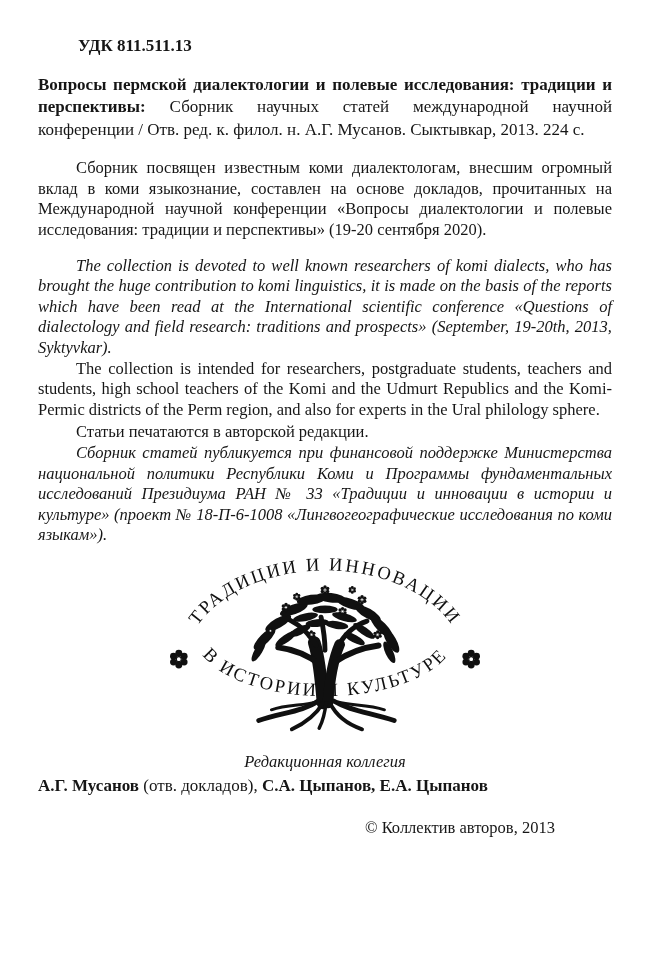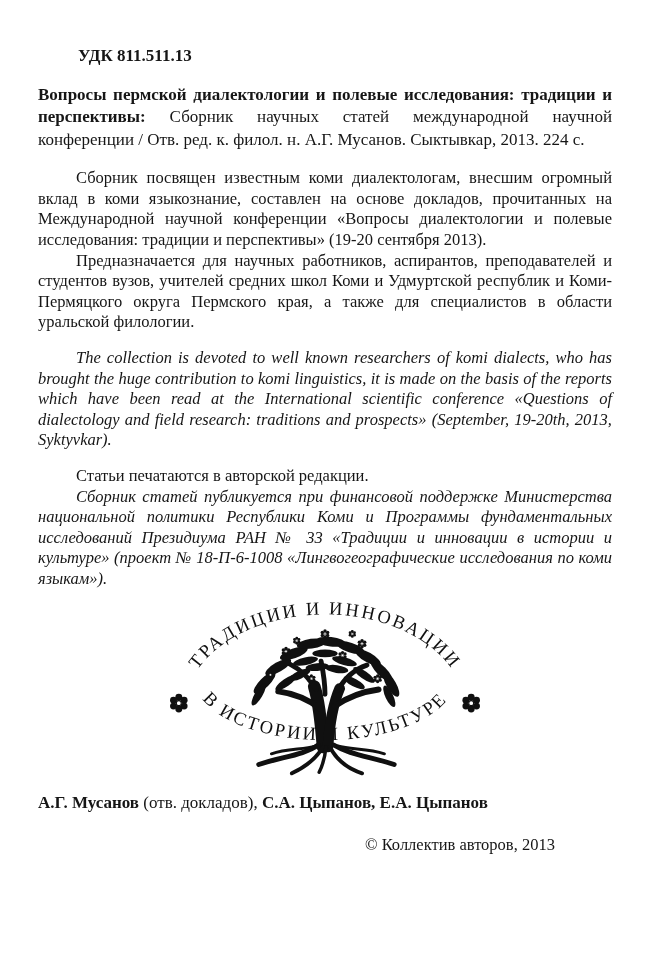--- a/index.html
+++ b/index.html
@@ -4,37 +4,37 @@
 <style>
   html,body{margin:0;padding:0;}
   body{
     width:649px;height:960px;background:#f4f4f2;
     font-family:"Liberation Serif", serif;
     color:#161616;
   }
   .page{
     position:relative;width:649px;height:960px;background:#ffffff;
     overflow:hidden;box-sizing:border-box;
-    padding:44px 37px 0 38px;
+    padding:34px 37px 0 38px;
   }
   .udc-block{
     margin-left:40px;font-weight:bold;font-size:17px;line-height:23px;
     white-space:nowrap;
   }
   .title-block{
     font-size:17px;line-height:22.4px;text-align:justify;
   }
   .title-block .b{font-weight:bold;}
   .para{
     font-size:16.5px;line-height:20.6px;text-align:justify;
     text-indent:38px;margin:0;
   }
   .first-ru{margin-top:13px;}
   .en-gap{margin-top:15px;font-style:italic;}
-  .note{margin-top:15px;}
+  .note{margin-top:2px;}
   .funding{font-style:italic;}
   .emblem-wrap{margin-top:3px;text-align:center;}
   .emblem-wrap svg{display:inline-block;}
   .arc-text{
     font-family:"Liberation Serif", serif;font-size:19px;letter-spacing:2.5px;
     fill:#101010;
   }
   .ed-heading{
     text-align:center;font-style:italic;font-size:16.5px;line-height:20px;
     margin-top:7px;
@@ -52,24 +52,24 @@
 <body>
 
 <div class="page">
 
   <div class="udc-block">
     <div>УДК 811.511.13</div>
   </div>
 
   <p class="title-block"><span class="b">Вопросы пермской диалектологии и полевые исследования: традиции и перспективы:</span><span> Сборник научных статей международной научной конференции / Отв. ред. к. филол. н. А.Г. Мусанов. Сыктывкар, 2013. 224 с.</span></p>
 
-  <p class="para first-ru">Сборник посвящен известным коми диалектологам, внесшим огромный вклад в коми языкознание, составлен на основе докладов, прочитанных на Международной научной конференции «Вопросы диалектологии и полевые исследования: традиции и перспективы» (19-20 сентября 2013).</p>
-  <p class="para">Предназначается для научных работников, аспирантов, преподавателей и студентов вузов, учителей средних школ Коми и Удмуртской республик и Коми-Пермяцкого округа Пермского края, а также для специалистов в области уральской филологии.</p>
+  <p class="para first-ru">Сборник посвящен известным коми диалектологам, внесшим огромный вклад в коми языкознание, составлен на основе докладов, прочитанных на Международной научной конференции «Вопросы диалектологии и полевые исследования: традиции и перспективы» (19-20 сентября 2020).</p>
 
   <p class="para en-gap">The collection is devoted to well known researchers of komi dialects, who has brought the huge contribution to komi linguistics, it is made on the basis of the reports which have been read at the International scientific conference «Questions of dialectology and field research: traditions and prospects» (September, 19-20th, 2013, Syktyvkar).</p>
+  <p class="para">The collection is intended for researchers, postgraduate students, teachers and students, high school teachers of the Komi and the Udmurt Republics and the Komi-Permic districts of the Perm region, and also for experts in the Ural philology sphere.</p>
 
   <p class="para note">Статьи печатаются в авторской редакции.</p>
   <p class="para funding">Сборник статей публикуется при финансовой поддержке Министерства национальной политики Республики Коми и Программы фундаментальных исследований Президиума РАН № 33 «Традиции и инновации в истории и культуре» (проект № 18-П-6-1008 «Лингвогеографические исследования по коми языкам»).</p>
 
   <div class="emblem-wrap">
     <svg width="312" height="192" viewBox="0 0 320 197">
       <defs>
         <path id="arcTop" d="M 16 120 A 144 98 0 0 1 304 120" fill="none"></path>
         <path id="arcBot" d="M 28 98 A 134 64 0 0 0 292 98" fill="none"></path>
         <g id="flower">
@@ -143,20 +143,21 @@
         <use href="#flower" transform="translate(104,84) scale(0.8)"></use>
         <use href="#flower" transform="translate(214,88) scale(0.8)"></use>
         <use href="#flower" transform="translate(146,88) scale(0.8)"></use>
         <use href="#flower" transform="translate(178,64) scale(0.8)"></use>
         <use href="#flower" transform="translate(131,49) scale(0.7)"></use>
         <use href="#flower" transform="translate(188,42) scale(0.7)"></use>
       </g>
     </svg>
   </div>
 
+  <div class="ed-heading">Редакционная коллегия</div>
 
   <div class="editors"><span class="b">А.Г. Мусанов</span><span> (отв. докладов), </span><span class="b">С.А. Цыпанов, Е.А. Цыпанов</span></div>
 
   <div class="copyright">
     <div>© Коллектив авторов, 2013</div>
 
   </div>
 
 </div>
 

